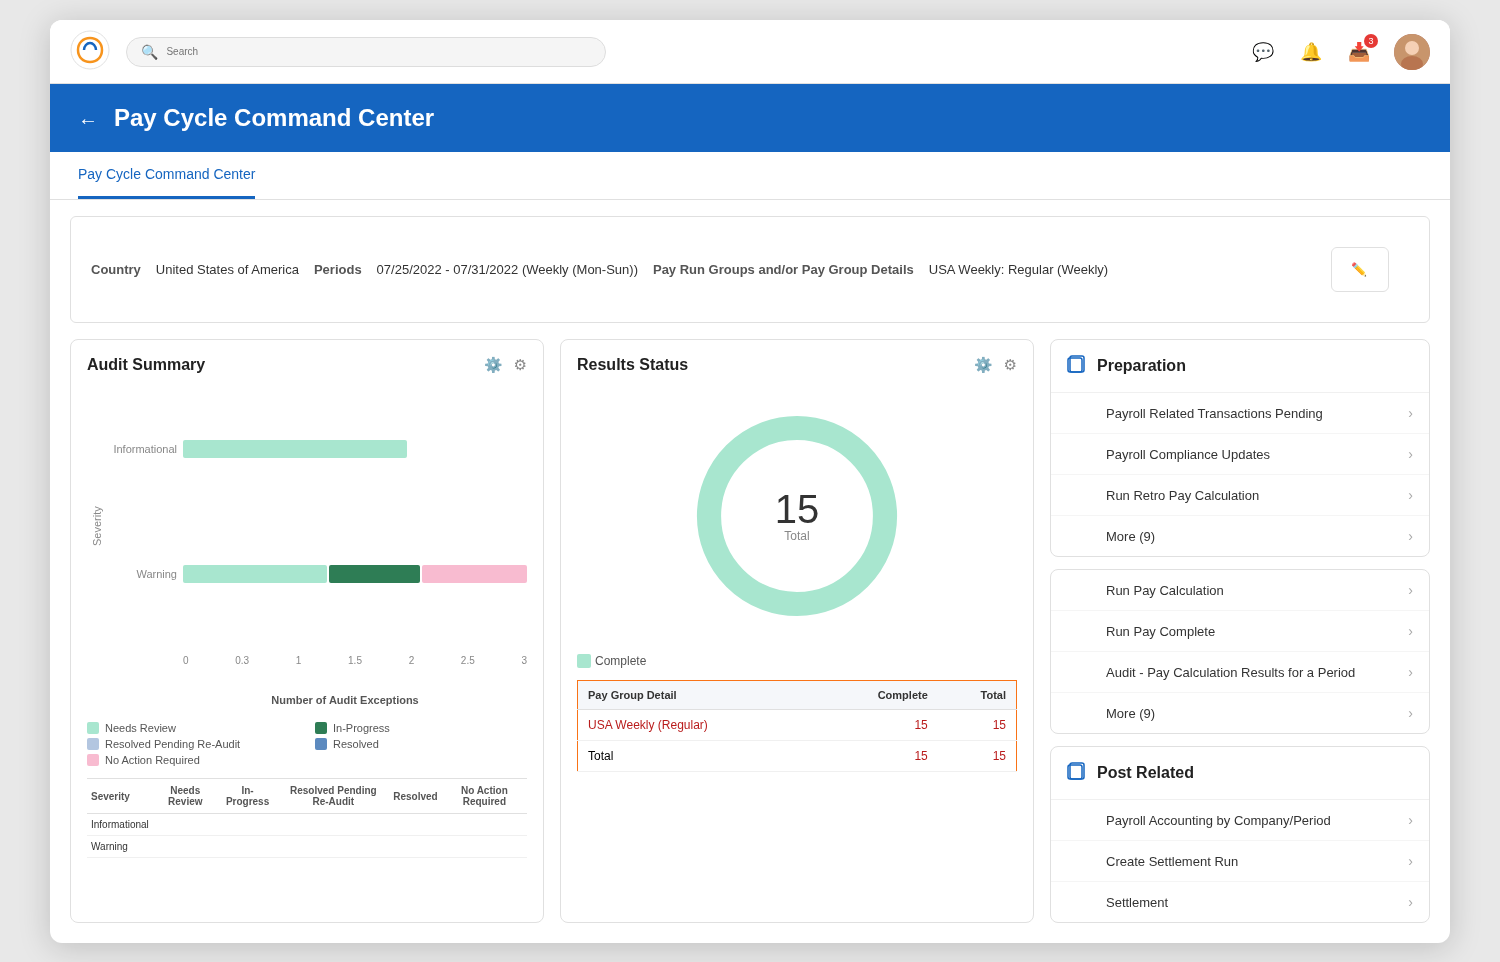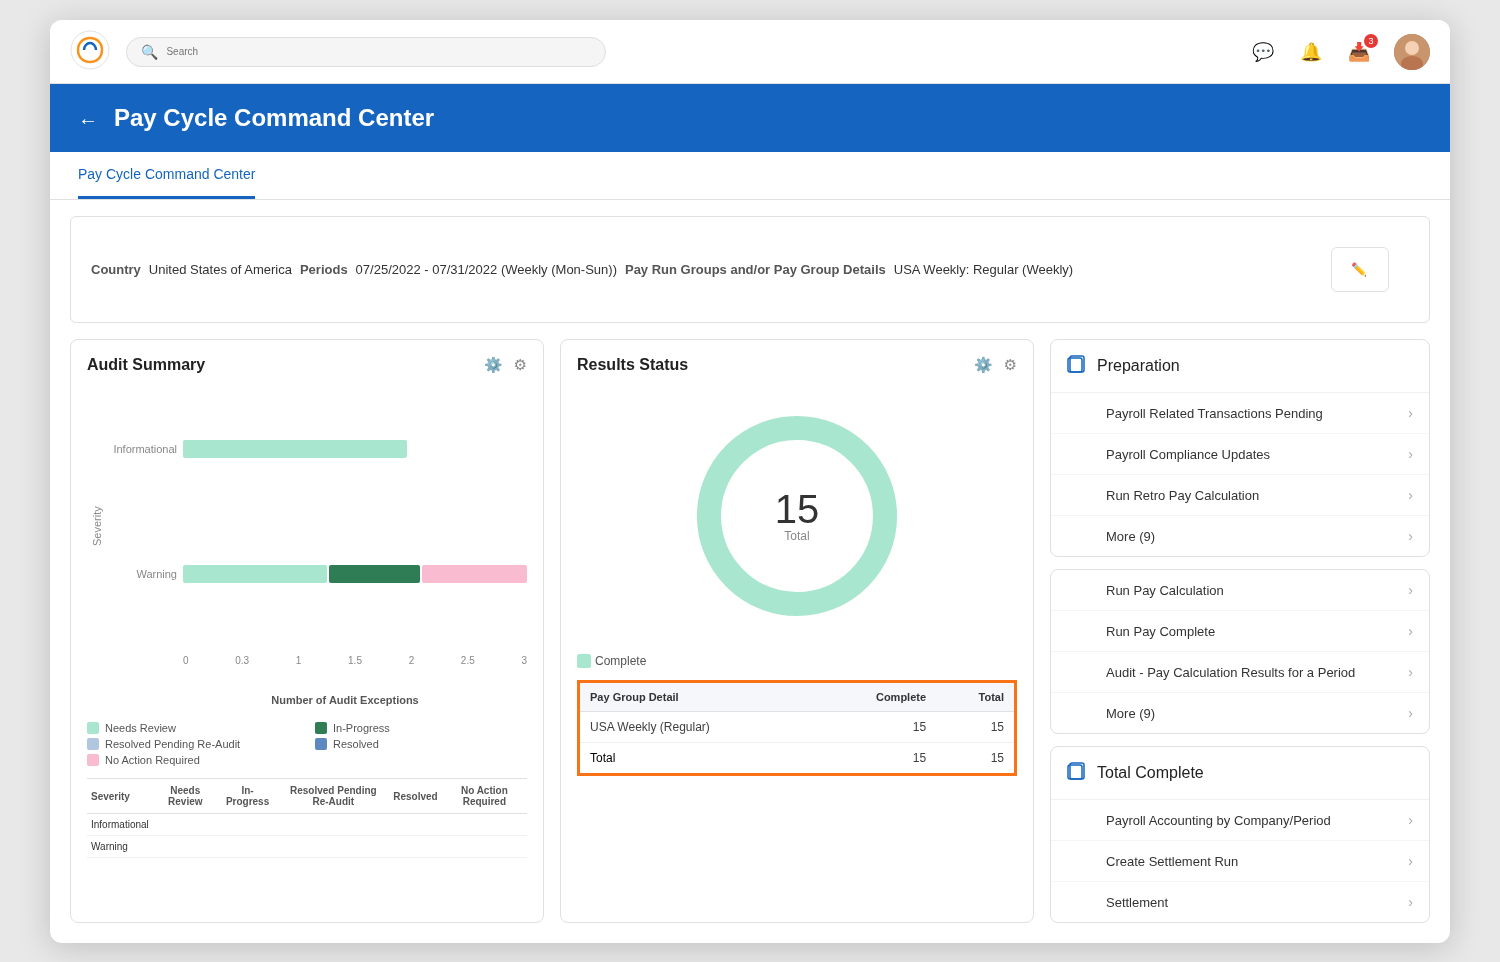--- a/index.html
+++ b/index.html
@@ -135,21 +135,21 @@
     }
     
     .filter-bar {
       background: #fff;
       margin: 16px 20px;
       padding: 14px 20px;
       border: 1px solid #e0e0e0;
       border-radius: 6px;
       display: flex;
       align-items: center;
-      gap: 8px;
+      gap: 15px;
       font-size: 13px;
       color: #333;
     }
     .filter-bar .edit-icon {
       margin-left: auto;
       color: #888;
       cursor: pointer;
     }
     .filter-label { font-weight: 600; color: #555; }
     .filter-value { color: #333; }
@@ -358,40 +358,40 @@
       border-radius: 2px;
     }
     
     .results-table {
       margin-top: 12px;
       font-size: 12px;
     }
     .results-table table {
       width: 100%;
       border-collapse: collapse;
-      border: 3px solid #f97316;
+      border: 1px solid #f97316;
       margin-top: 11px;
     }
     .results-table th {
       background: #f5f7fa;
       padding: 8px 10px;
       text-align: left;
       font-size: 11px;
       font-weight: 600;
       color: #333;
       border-bottom: 1px solid #e0e0e0;
     }
     .results-table th.right { text-align: right; }
     .results-table td {
       padding: 8px 10px;
       font-size: 12px;
       border-bottom: 1px solid #f0f0f0;
     }
     .results-table td.right { text-align: right; }
-    .link-blue { color: #404040; text-decoration: none; cursor: pointer; }
+    .link-blue { color: #b91c1c; text-decoration: none; cursor: pointer; }
     
     .right-panel {
       display: flex;
       flex-direction: column;
       gap: 12px;
     }
     .section-card {
       background: #fff;
       border: 1px solid #e0e0e0;
       border-radius: 8px;
@@ -403,21 +403,21 @@
       gap: 10px;
       padding: 14px 16px;
       border-bottom: 1px solid #f0f0f0;
     }
     .section-icon {
       color: #1565c0;
       font-size: 16px;
     }
     .section-title {
       font-size: 16px;
-      font-weight: 400;
+      font-weight: 700;
       color: #222;
     }
     .section-item {
       display: flex;
       align-items: center;
       justify-content: space-between;
       padding: 12px 16px;
       border-bottom: 1px solid #f5f5f5;
       cursor: pointer;
     }
@@ -707,21 +707,21 @@
       </div>
 
       <div class="section-card">
         <div class="section-header">
           <span class="section-icon">
             <svg width="20" height="20" viewBox="0 0 20 20">
               <rect x="3" y="2" width="14" height="16" rx="2" fill="none" stroke="#1565c0" stroke-width="1.5"></rect>
               <rect x="1" y="4" width="14" height="14" rx="2" fill="none" stroke="#1565c0" stroke-width="1.5"></rect>
             </svg>
           </span>
-          <span class="section-title">Total Complete</span>
+          <span class="section-title">Post Related</span>
         </div>
         <div class="section-item">
           <span class="section-item-label">Payroll Accounting by Company/Period</span>
           <span class="section-item-arrow">›</span>
         </div>
         <div class="section-item">
           <span class="section-item-label">Create Settlement Run</span>
           <span class="section-item-arrow">›</span>
         </div>
         <div class="section-item">

